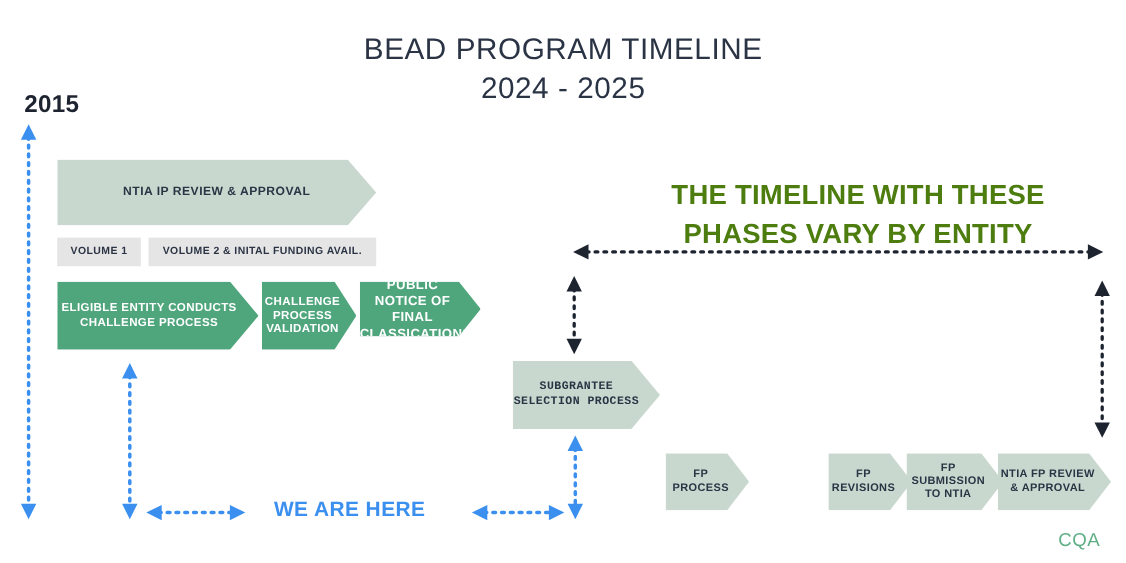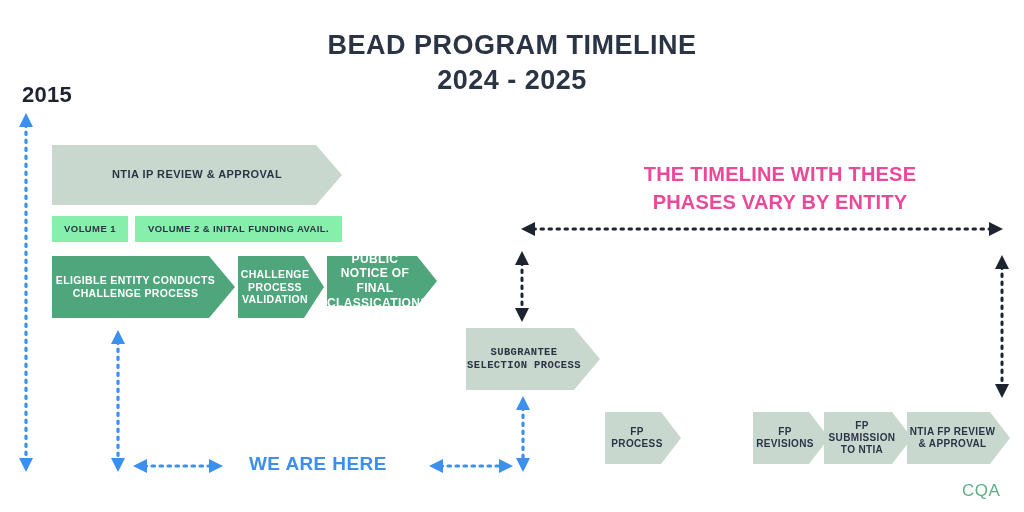--- a/index.html
+++ b/index.html
@@ -10,51 +10,51 @@
     position:relative;
     overflow:hidden;
     -webkit-font-smoothing:antialiased;
   }
   .canvas{position:relative;width:1024px;height:512px;}
 
   
   .title{
     position:absolute;left:0;right:0;top:28px;
     text-align:center;
-    font-size:27px;font-weight:bold;letter-spacing:.5px;
+    font-size:27px;font-weight:normal;letter-spacing:.5px;
     color:#2B3445;line-height:1.28;
   }
   .title .l2{display:block;}
 
   .year{
     position:absolute;left:22px;top:82px;
     font-size:22px;font-weight:bold;color:#1d2430;letter-spacing:.3px;
   }
 
   .side-heading{
     position:absolute;left:600px;top:160px;width:360px;
-    text-align:center;font-size:20px;font-weight:bold;
-    color:#ec4899;line-height:1.42;letter-spacing:.2px;
+    text-align:center;font-size:25px;font-weight:bold;
+    color:#4d7c0f;line-height:1.42;letter-spacing:.2px;
   }
   .side-heading .l2{display:block;}
 
   
   .chev{
     position:absolute;
     display:flex;align-items:center;justify-content:center;
     text-align:center;
     box-sizing:border-box;
     font-weight:bold;
     line-height:1.22;
   }
   .chev span{display:block;width:100%;}
 
   .sage{background:#C9D8CE;color:#2B3445;}
   .green{background:#4FA57C;color:#ffffff;}
-  .gray{background:#86efac;color:#2B3445;}
+  .gray{background:#e5e5e5;color:#2B3445;}
 
   
   .point-r{
     clip-path:polygon(0 0, calc(100% - 26px) 0, 100% 50%, calc(100% - 26px) 100%, 0 100%);
   }
   .point-r-sm{
     clip-path:polygon(0 0, calc(100% - 20px) 0, 100% 50%, calc(100% - 20px) 100%, 0 100%);
   }
 
   

